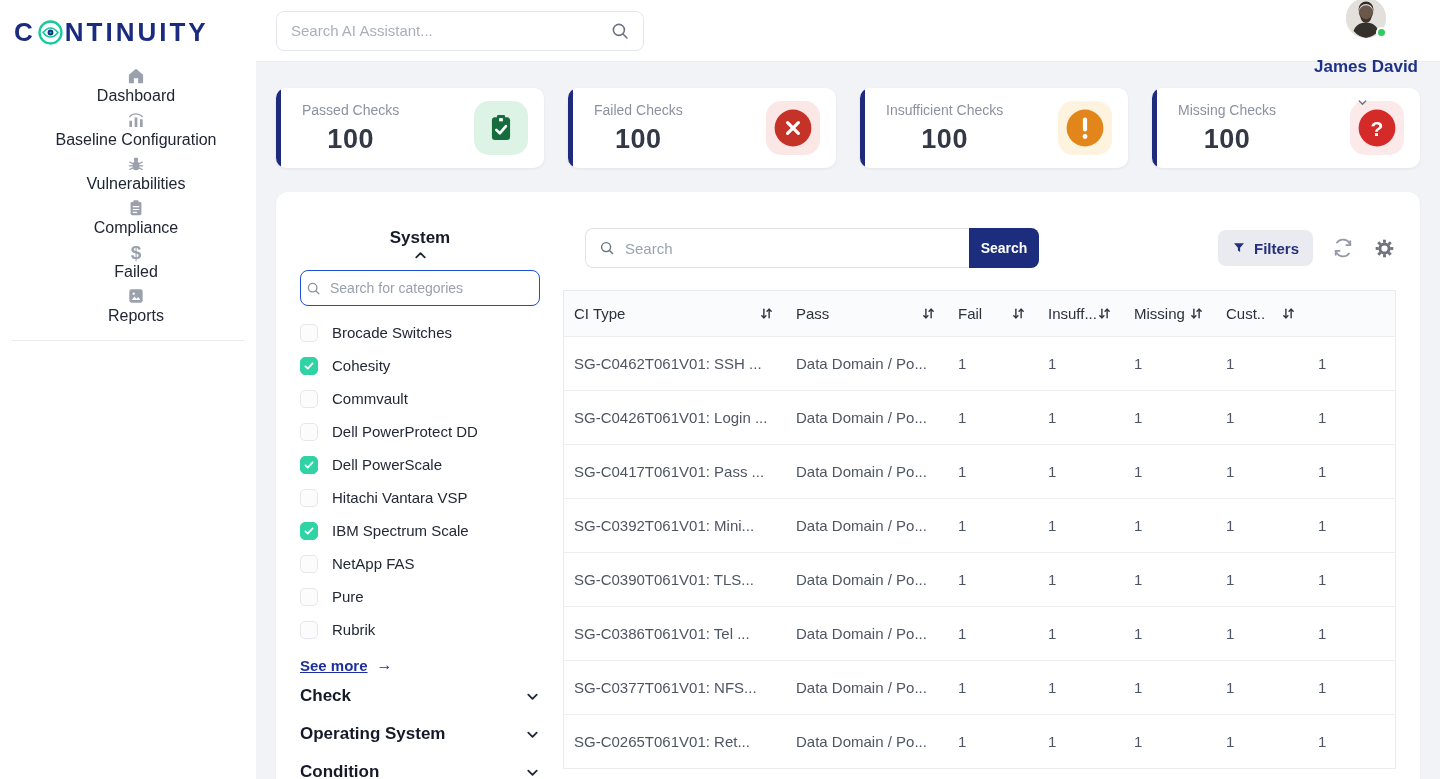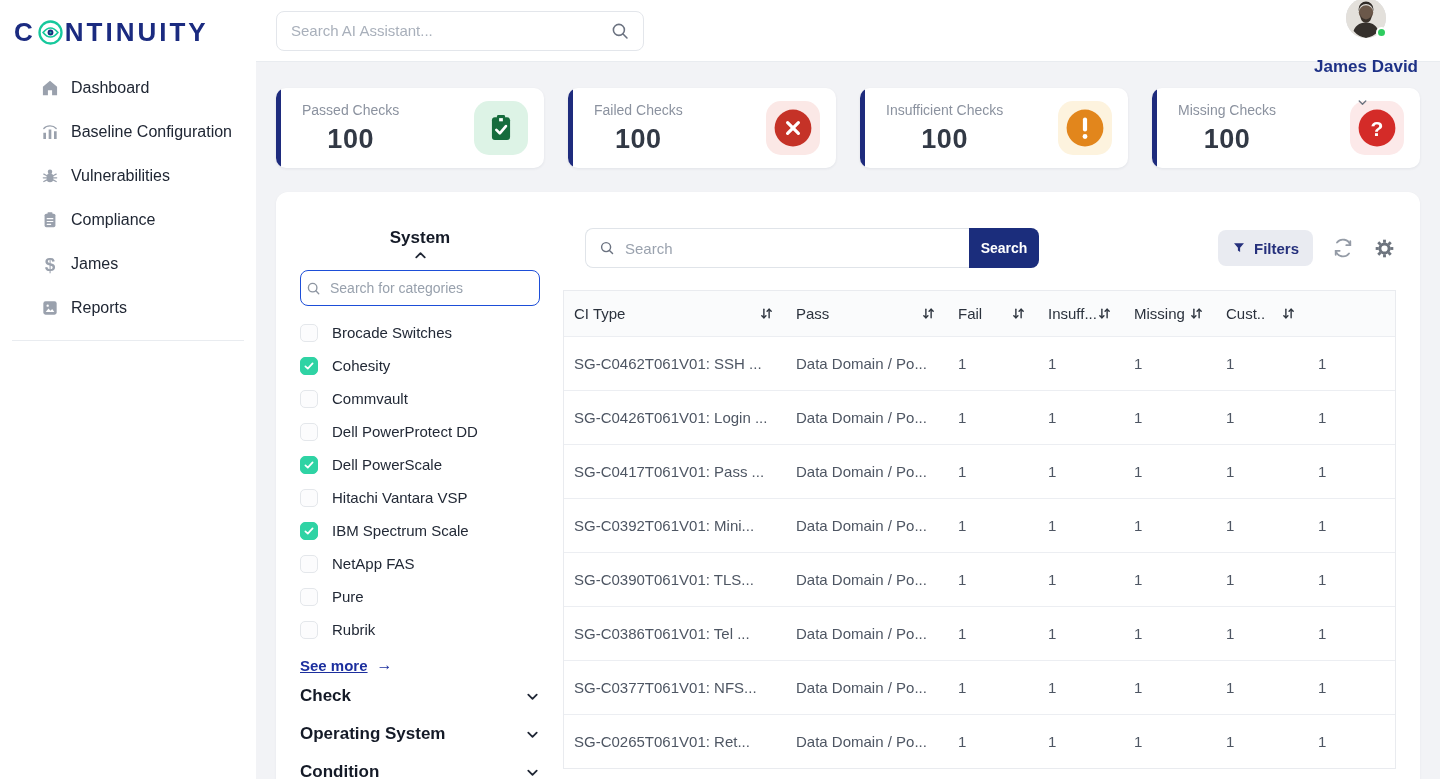--- a/index.html
+++ b/index.html
@@ -5,21 +5,21 @@
   * { box-sizing: border-box; margin: 0; padding: 0; }
   html,body { width:1440px; height:779px; overflow:hidden; }
   body { font-family:"Liberation Sans", sans-serif; background:#f2f3f6; position:relative; }
 
   
   .sidebar { position:fixed; left:0; top:0; bottom:0; width:256px; background:#fff; z-index:3; }
   .logo { display:flex; align-items:center; padding:16px 0 0 14px; height:48px; }
   .logo-text { font-size:26px; font-weight:700; color:#1b2b80; letter-spacing:3px; line-height:1; }
   .logo-eye { margin:0 1px; display:flex; }
   .nav { margin-top:18px; }
-  .nav-item { display:flex; align-items:center; gap:11px; height:44px; padding-left:40px; cursor:pointer; }
+  .nav-item { display:flex; align-items:center; gap:1px; height:44px; padding-left:16px; cursor:pointer;flex-direction:column; }
   .nav-ic { width:20px; height:20px; display:flex; align-items:center; justify-content:center; flex:none; }
   .nav-label { font-size:16px; font-weight:500; color:#202734; }
   .dollar { font-size:19px; font-weight:600; color:#9aa1ad; line-height:1; }
   .sidebar-divider { margin:10px 12px 0 12px; border-top:1px solid #e9ecf0; }
 
   
   .header { position:fixed; left:256px; right:0; top:0; height:62px; background:#fff;
             border-bottom:1px solid #e9ecf0; display:flex; align-items:center;
             justify-content:space-between; padding:0 22px 0 20px; z-index:2; }
   .hdr-search { width:368px; height:40px; border:1px solid #e3e6eb; border-radius:8px;
@@ -164,21 +164,21 @@
               <path d="M8.6 17.2h4.2"></path>
             </g>
           </svg>
         </span>
     <span class="nav-label">Compliance</span>
   </div>
       <div class="nav-item">
     <span class="nav-ic">
           <span class="dollar">$</span>
         </span>
-    <span class="nav-label">James</span>
+    <span class="nav-label">Failed</span>
   </div>
       <div class="nav-item">
     <span class="nav-ic">
           <svg width="20" height="20" viewBox="0 0 24 24">
             <rect x="4" y="4" width="16" height="16" rx="2.6" fill="#9aa1ad"></rect>
             <circle cx="9.2" cy="9.2" r="1.4" fill="#fff"></circle>
             <path d="M6.8 16.8l3.4-4.2 2.4 2.8 2-2.2 2.6 3.6z" fill="#fff"></path>
           </svg>
         </span>
     <span class="nav-label">Reports</span>

